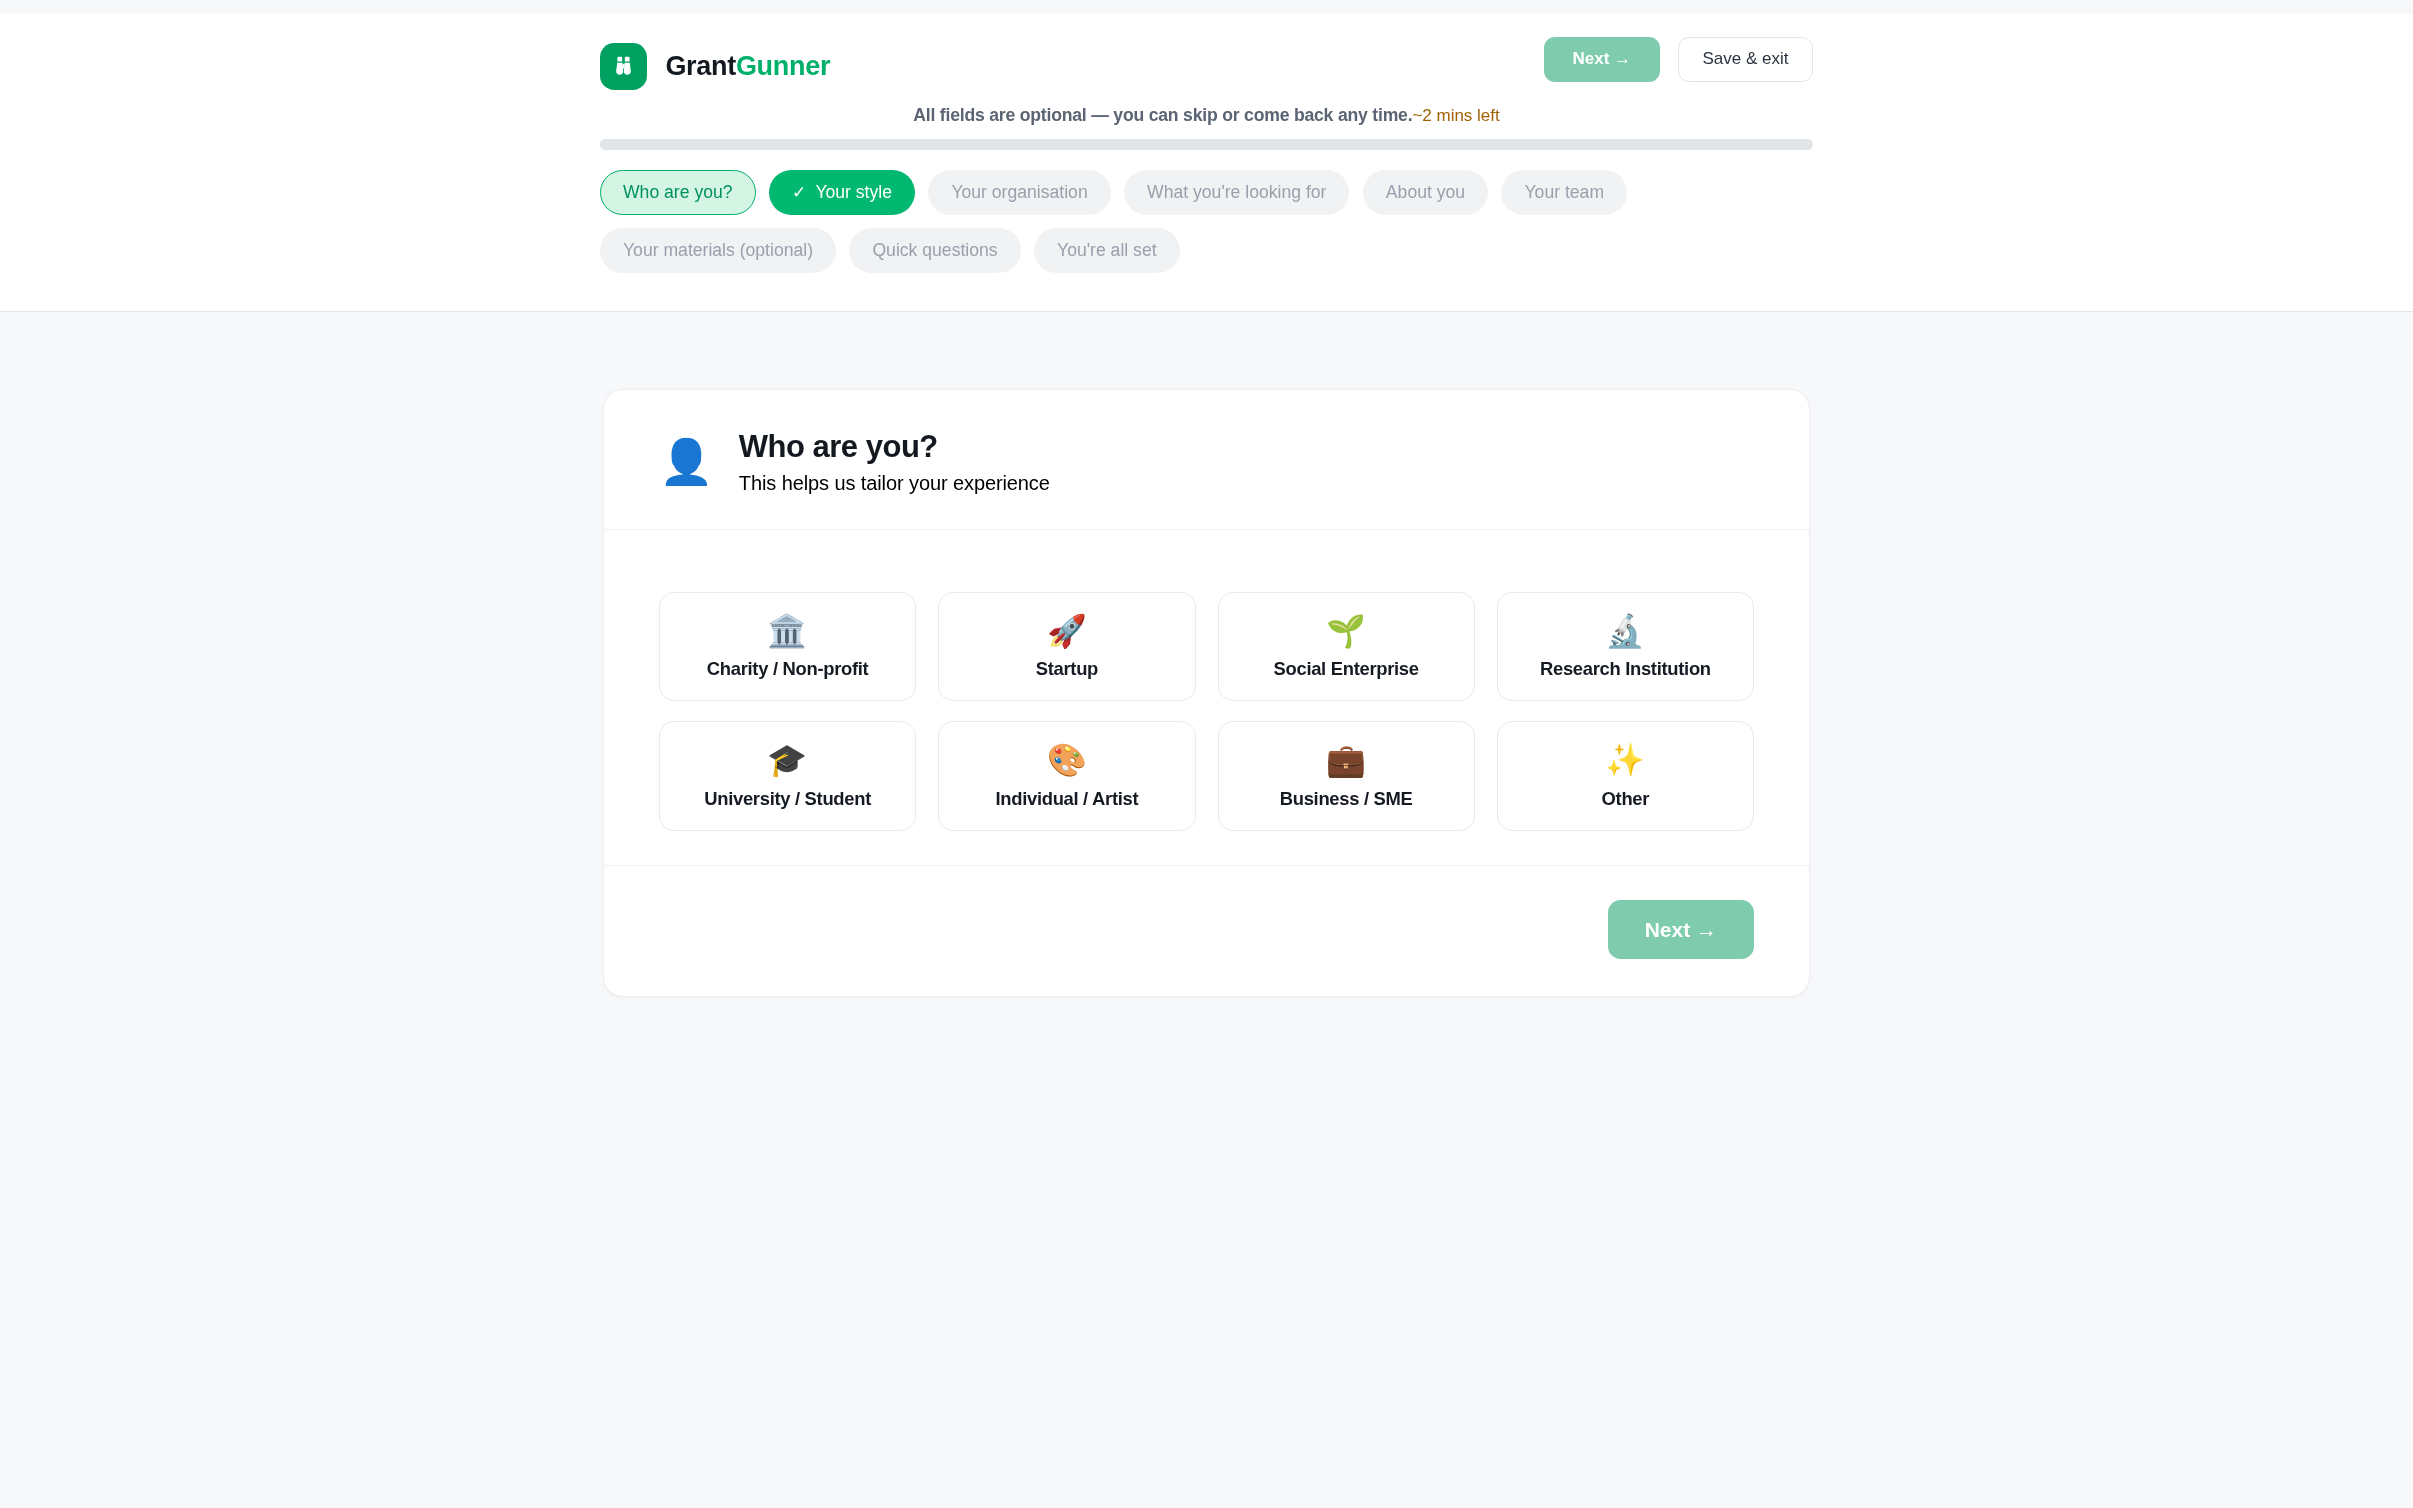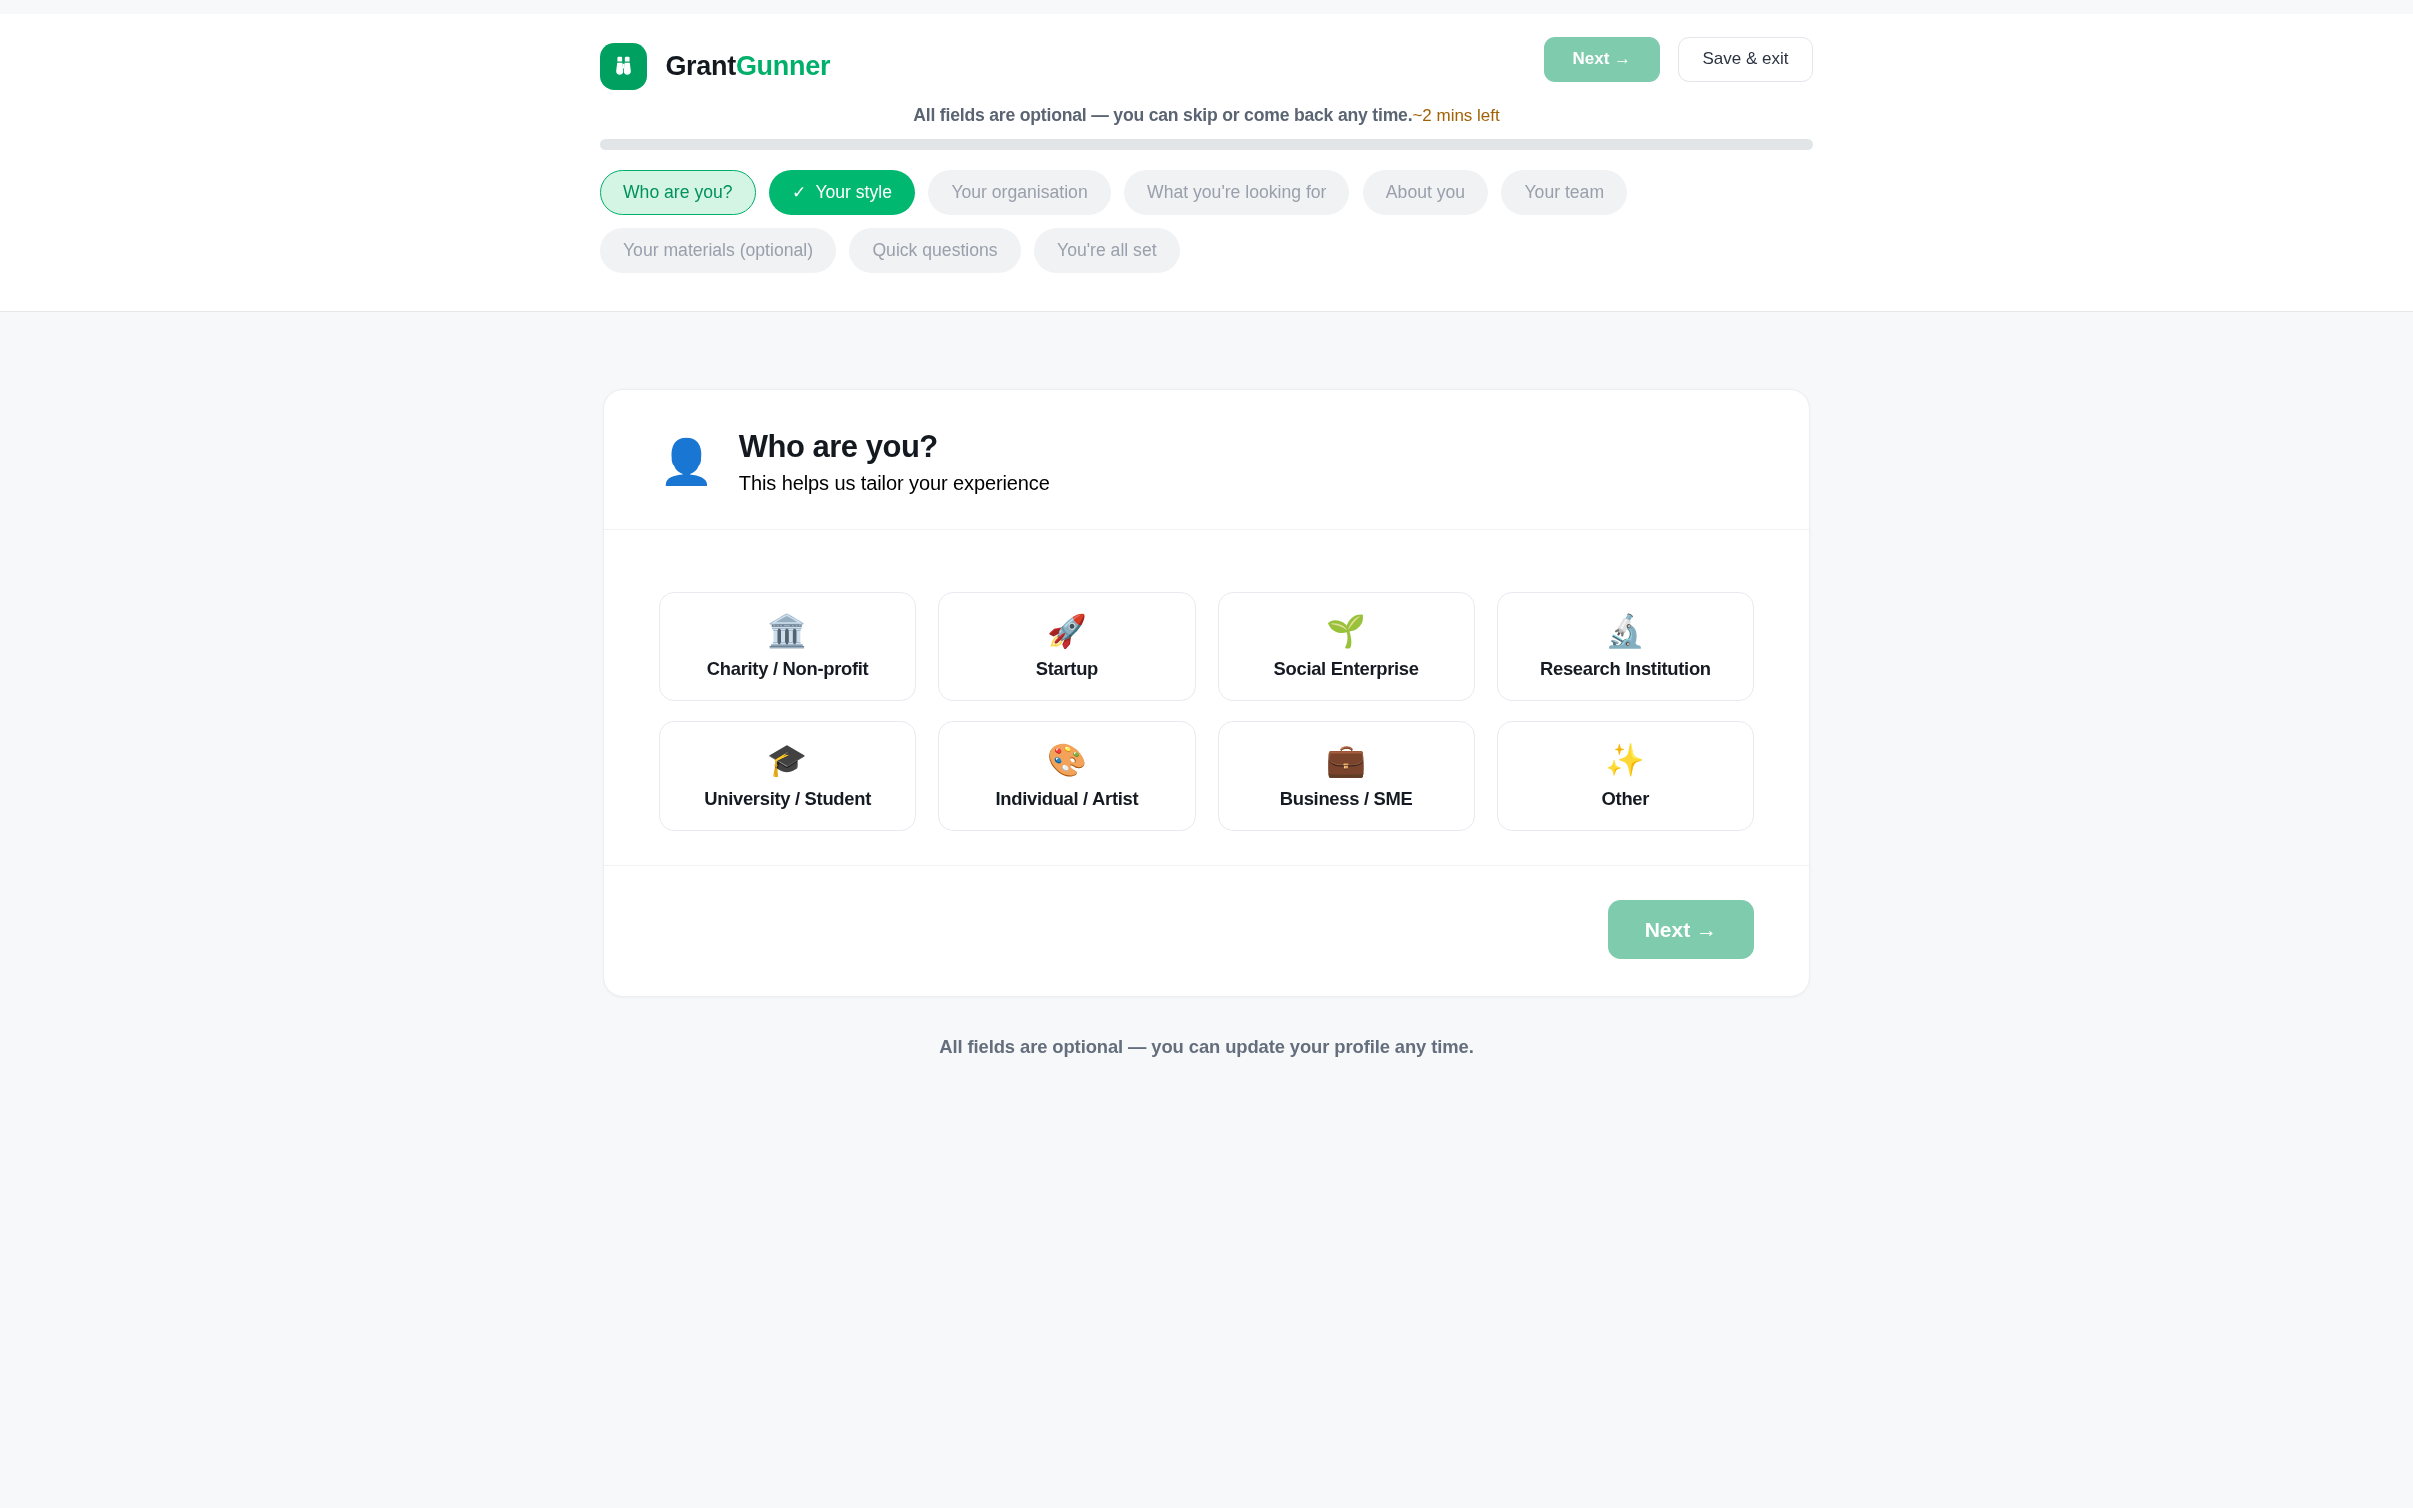--- a/index.html
+++ b/index.html
@@ -404,16 +404,15 @@
           </div>
         </div>
     </div>
 
     <div class="card-foot">
       <button class="btn-next-bottom">Next →</button>
     </div>
 
   </div>
 
-  <div class="footnote">All fields are optional — you can update your profile any time.</div>
 
 </div>
 
 
 </body></html>

